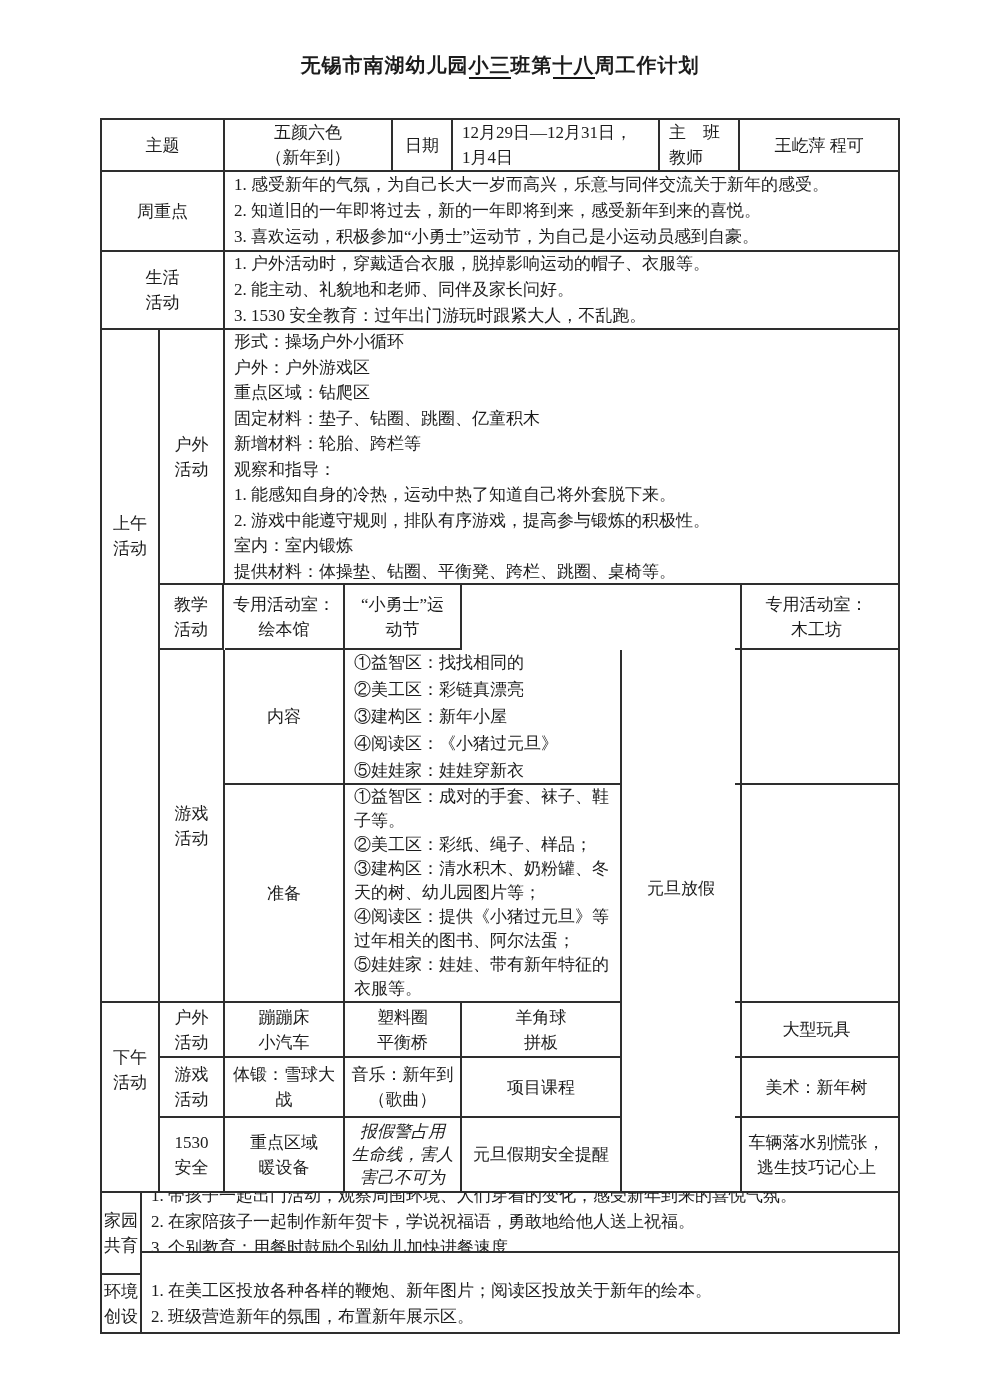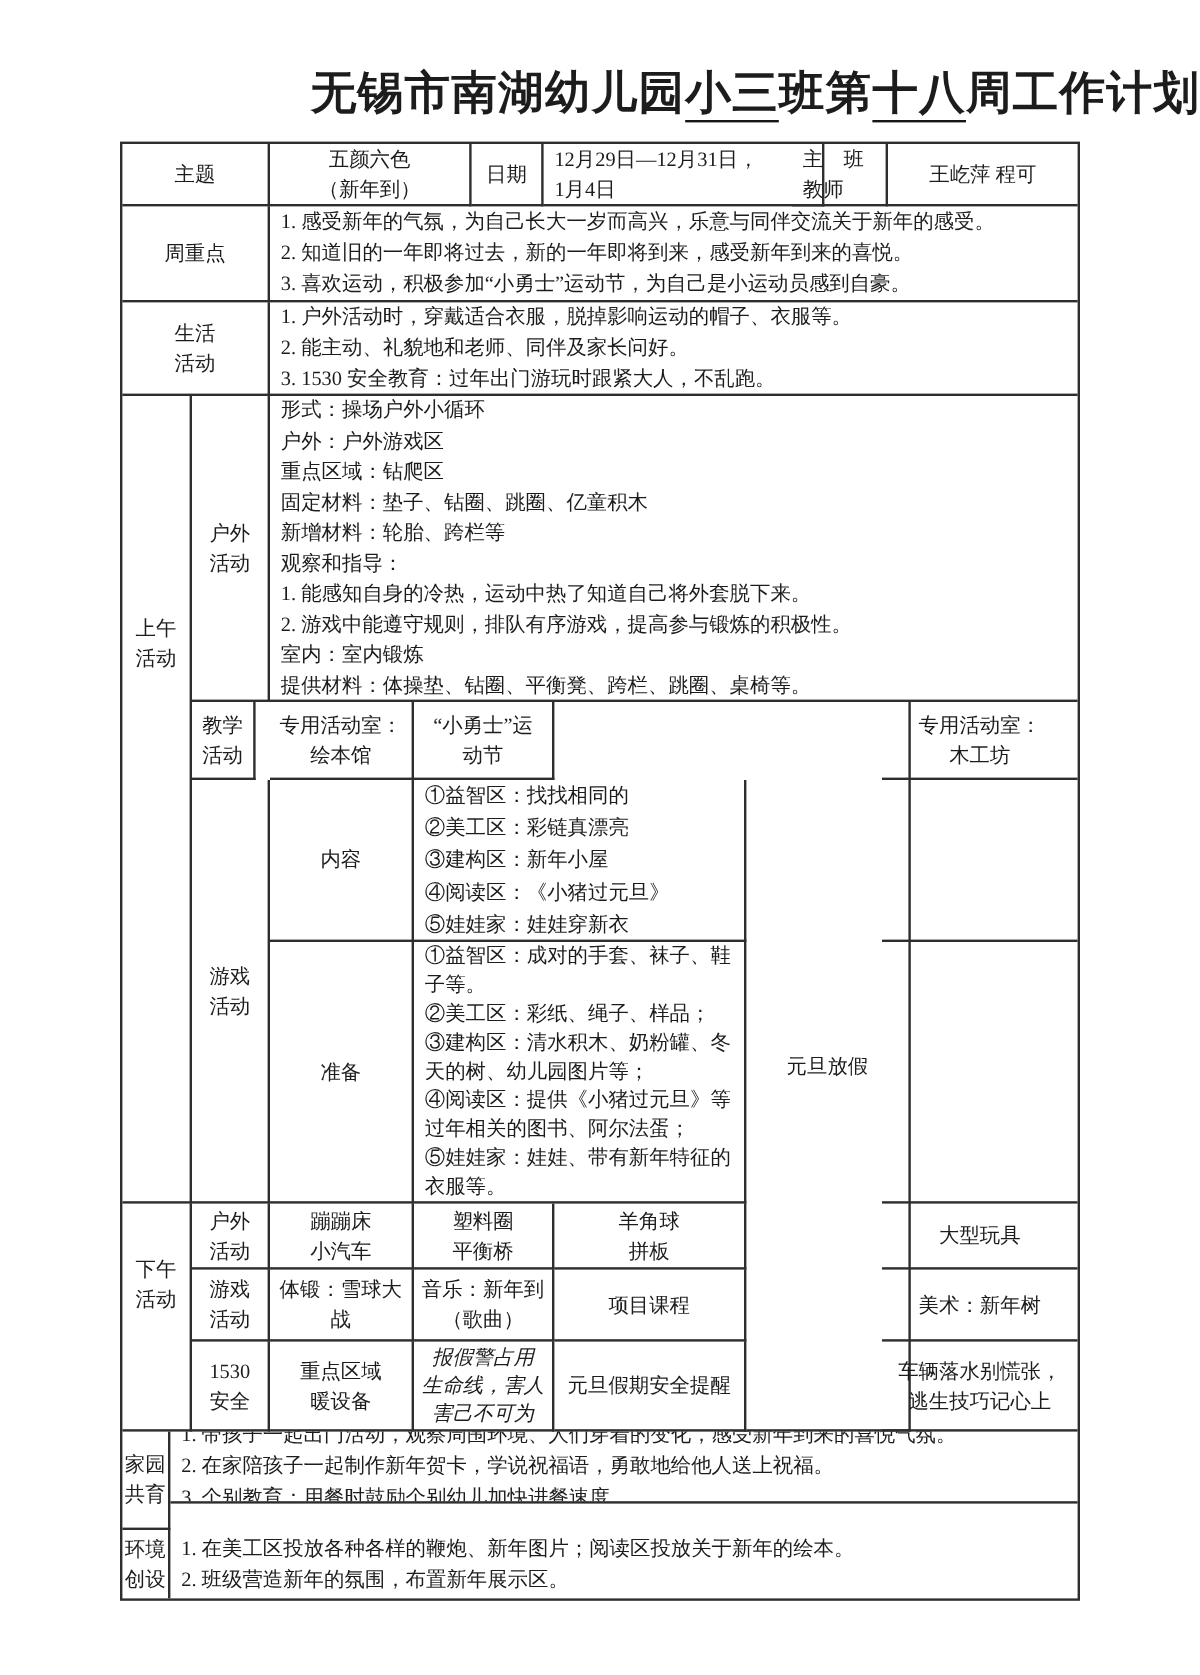--- a/index.html
+++ b/index.html
@@ -1,20 +1,20 @@
 <!DOCTYPE html>
 <html><head>
 <meta charset="utf-8">
 <style>
   :root{ --bc:#2e2e2e; --tc:#1c1c1c; }
   html,body{margin:0;padding:0;background:#ffffff;}
   #page{position:relative;width:1000px;height:1396px;background:#ffffff;
         font-family:"Liberation Serif","DejaVu Serif",serif;color:var(--tc);}
   #doc-title{position:absolute;left:0;top:52px;width:1000px;height:46px;
-        text-align:right;font-size:38px;font-weight:bold;letter-spacing:1px;}
+        text-align:center;font-size:20px;font-weight:bold;letter-spacing:1px;}
   #doc-title .ul{border-bottom:2px solid #161616;padding-bottom:1px;}
   #tbl{position:absolute;left:100px;top:118px;width:800px;height:1216px;
         box-sizing:border-box;border:2px solid var(--bc);}
   .cell{position:absolute;box-sizing:border-box;
         border-right:2px solid var(--bc);border-bottom:2px solid var(--bc);
         display:flex;align-items:center;justify-content:center;
         text-align:center;font-size:17px;line-height:25px;
         white-space:pre-line;overflow:hidden;}
   .L{justify-content:flex-start;text-align:left;padding-left:9px;padding-right:5px;}
   .nr{border-right:none;}
@@ -33,21 +33,21 @@
 <div id="page">
 
   <div id="doc-title"><span>无锡市南湖幼儿园</span><span class="ul">小三</span><span>班第</span><span class="ul">十八</span><span>周工作计划</span></div>
 
   <div id="tbl">
 
     <div class="cell" style="left:0;top:0;width:123px;height:52px;">主题</div>
     <div class="cell" style="left:123px;top:0;width:168px;height:52px;">五颜六色
 （新年到）</div>
     <div class="cell" style="left:291px;top:0;width:60px;height:52px;">日期</div>
-    <div class="cell L" style="left:351px;top:0;width:234px;height:52px;">12月29日—12月31日，
+    <div class="cell L" style="left:351px;top:0;width:207px;height:52px;">12月29日—12月31日，
 1月4日</div>
     <div class="cell L" style="left:558px;top:0;width:80px;height:52px;">主　班
 教师</div>
     <div class="cell nr" style="left:638px;top:0;width:158px;height:52px;">王屹萍 程可</div>
 
     <div class="cell" style="left:0;top:52px;width:123px;height:80px;">周重点</div>
     <div class="cell L nr lh26" style="left:123px;top:52px;width:673px;height:80px;">1. 感受新年的气氛，为自己长大一岁而高兴，乐意与同伴交流关于新年的感受。
 2. 知道旧的一年即将过去，新的一年即将到来，感受新年到来的喜悦。
 3. 喜欢运动，积极参加“小勇士”运动节，为自己是小运动员感到自豪。</div>
 
@@ -66,21 +66,21 @@
 户外：户外游戏区
 重点区域：钻爬区
 固定材料：垫子、钻圈、跳圈、亿童积木
 新增材料：轮胎、跨栏等
 观察和指导：
 1. 能感知自身的冷热，运动中热了知道自己将外套脱下来。
 2. 游戏中能遵守规则，排队有序游戏，提高参与锻炼的积极性。
 室内：室内锻炼
 提供材料：体操垫、钻圈、平衡凳、跨栏、跳圈、桌椅等。</div>
 
-    <div class="cell" style="left:58px;top:465px;width:53px;height:65px;">教学
+    <div class="cell" style="left:58px;top:465px;width:64px;height:65px;">教学
 活动</div>
     <div class="cell" style="left:123px;top:465px;width:120px;height:65px;">专用活动室：
 绘本馆</div>
     <div class="cell" style="left:243px;top:465px;width:117px;height:65px;">“小勇士”运
 动节</div>
     <div class="cell nr" style="left:633px;top:465px;width:163px;height:65px;">专用活动室：
 木工坊</div>
 
     <div class="cell" style="left:58px;top:530px;width:65px;height:353px;">游戏
 活动</div>
@@ -92,21 +92,21 @@
 ⑤娃娃家：娃娃穿新衣</div>
     <div class="cell nr" style="left:633px;top:530px;width:163px;height:135px;"></div>
     <div class="cell" style="left:123px;top:665px;width:120px;height:218px;">准备</div>
     <div class="cell L lh24" style="left:243px;top:665px;width:277px;height:218px;">①益智区：成对的手套、袜子、鞋子等。
 ②美工区：彩纸、绳子、样品；
 ③建构区：清水积木、奶粉罐、冬天的树、幼儿园图片等；
 ④阅读区：提供《小猪过元旦》等过年相关的图书、阿尔法蛋；
 ⑤娃娃家：娃娃、带有新年特征的衣服等。</div>
     <div class="cell nr" style="left:633px;top:665px;width:163px;height:218px;"></div>
 
-    <div class="cell" style="left:520px;top:465px;width:137px;height:608px;">元旦放假</div>
+    <div class="cell" style="left:520px;top:465px;width:120px;height:608px;">元旦放假</div>
 
     <div class="cell afternoon-label" style="left:0;top:883px;width:58px;height:190px;">下午
 活动</div>
 
     <div class="cell" style="left:58px;top:883px;width:65px;height:55px;">户外
 活动</div>
     <div class="cell" style="left:123px;top:883px;width:120px;height:55px;">蹦蹦床
 小汽车</div>
     <div class="cell" style="left:243px;top:883px;width:117px;height:55px;">塑料圈
 平衡桥</div>

